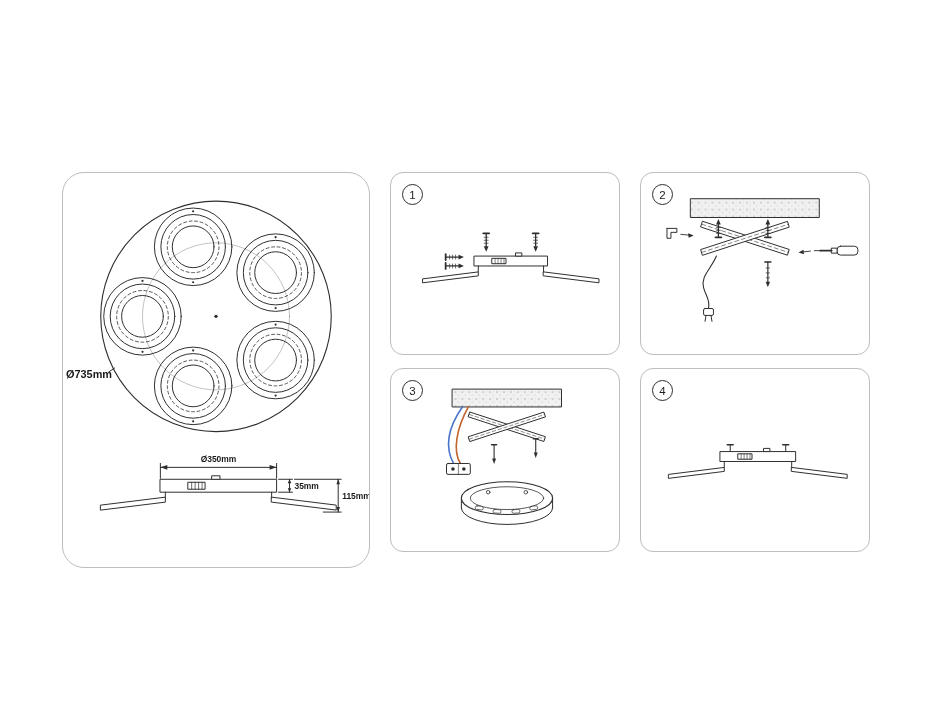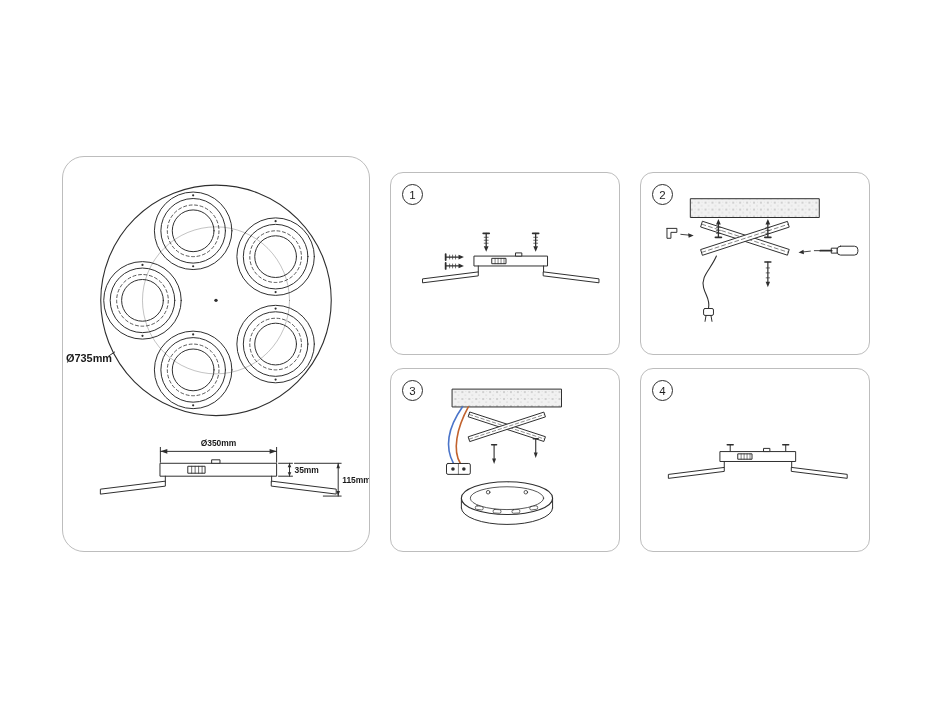--- a/index.html
+++ b/index.html
@@ -36,21 +36,21 @@
   .wire-brown { stroke:var(--wire-brown, #c2622d); fill:none; stroke-width:1.6; }
   .wire-dark  { stroke:var(--line, #2e2e2e); fill:none; stroke-width:1.1; }
   .dim    { font:700 11px "Liberation Sans", sans-serif; fill:#1a1a1a; }
   .dim-sm { font:700 8.5px "Liberation Sans", sans-serif; fill:#1a1a1a; }
 </style>
 </head>
 <body>
 
 <div class="page">
 
-  <div class="panel panel-lg" style="left:62px; top:156px; width:308px; height:396px;padding-left:24px;">
+  <div class="panel panel-lg" style="left:62px; top:172px; width:308px; height:396px;padding-left:24px;">
     <svg viewBox="0 0 308 396">
       <defs>
         <g id="ringlight">
           <circle r="39"></circle>
           <circle r="32.5"></circle>
           <circle r="26" stroke-dasharray="3 2.6" stroke-width="0.8"></circle>
           <circle r="21"></circle>
           <circle cy="-35.7" r="1.1" class="fill"></circle>
           <circle cy="35.7" r="1.1" class="fill"></circle>
         </g>

